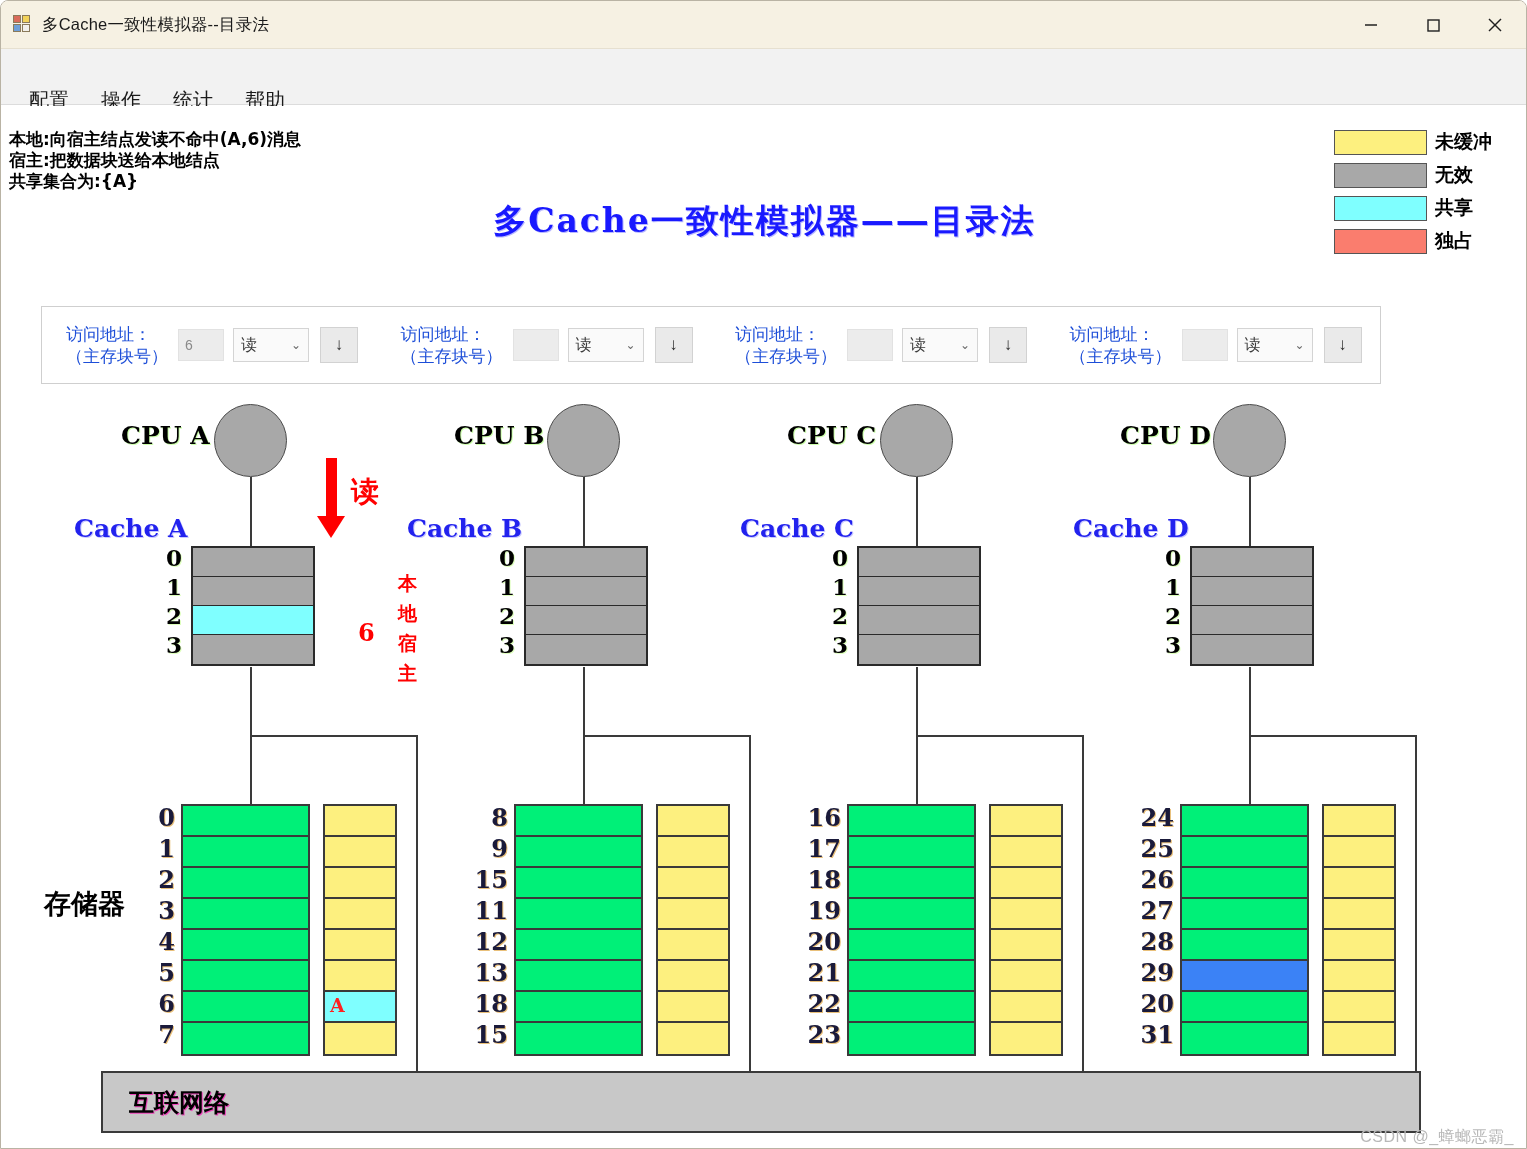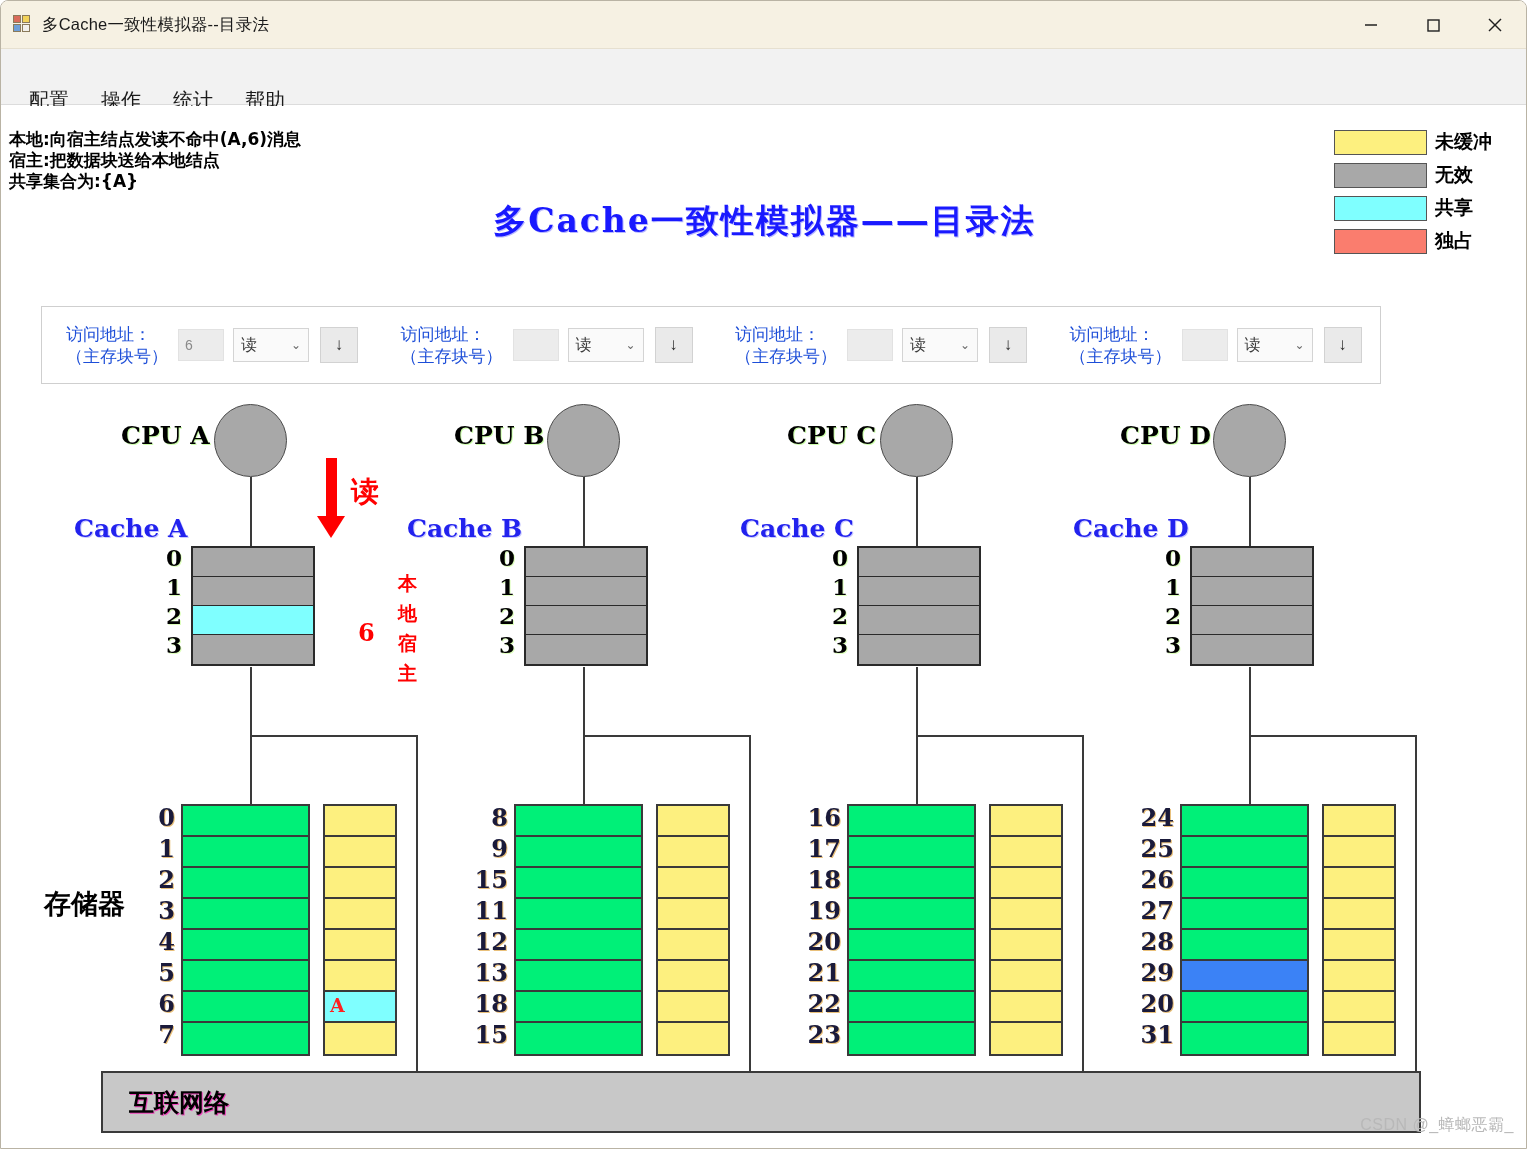--- a/index.html
+++ b/index.html
@@ -274,21 +274,21 @@
     background:#c8c8c8;border:2px solid #3a3a3a;box-sizing:border-box;
     display:flex;align-items:center;
   }
   #interconnect .ic-label{
     font-family:"DejaVu Serif","Liberation Serif",serif;
     font-weight:bold;font-size:25px;color:#000;
     margin-left:26px;text-shadow:1px 1px 0 #e4b;
   }
 
   #watermark{
-    position:absolute;right:14px;bottom:14px;
+    position:absolute;right:14px;bottom:2px;
     font-size:16px;color:#b8b8b8;letter-spacing:.5px;white-space:nowrap;
   }
 </style>
 </head>
 <body>
 
 <div id="window">
 
   <div id="titlebar">
     <div id="app-icon">

